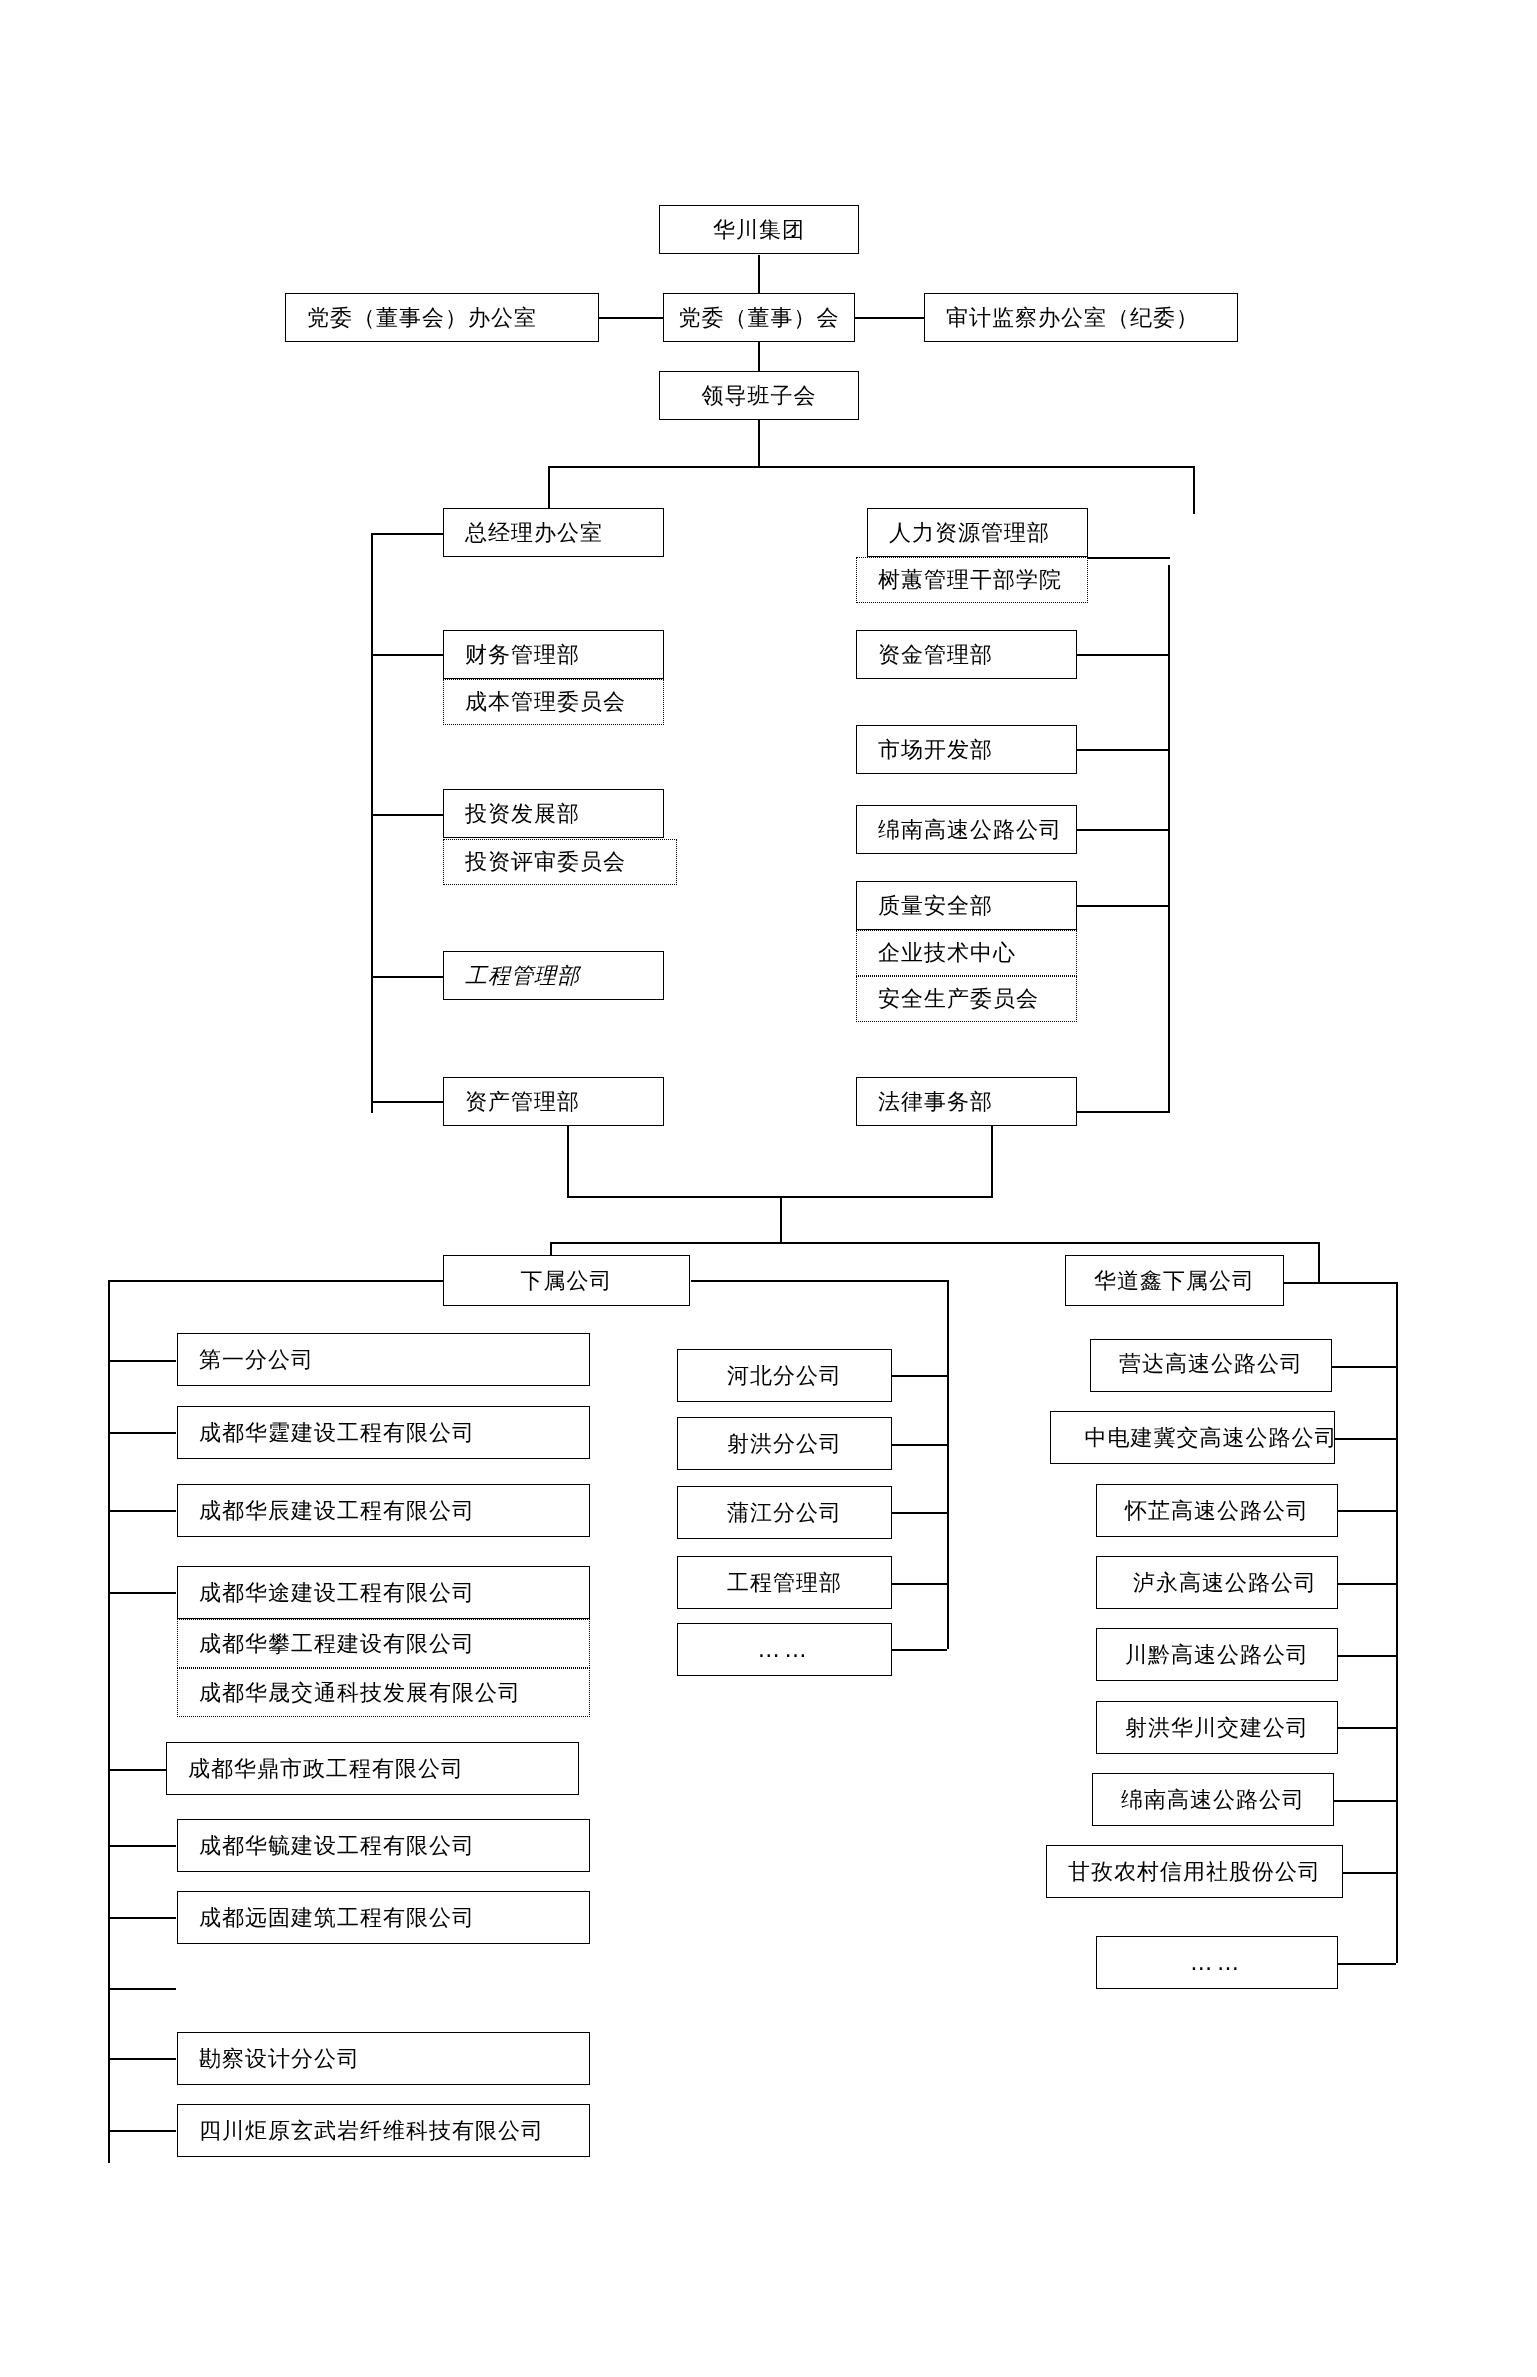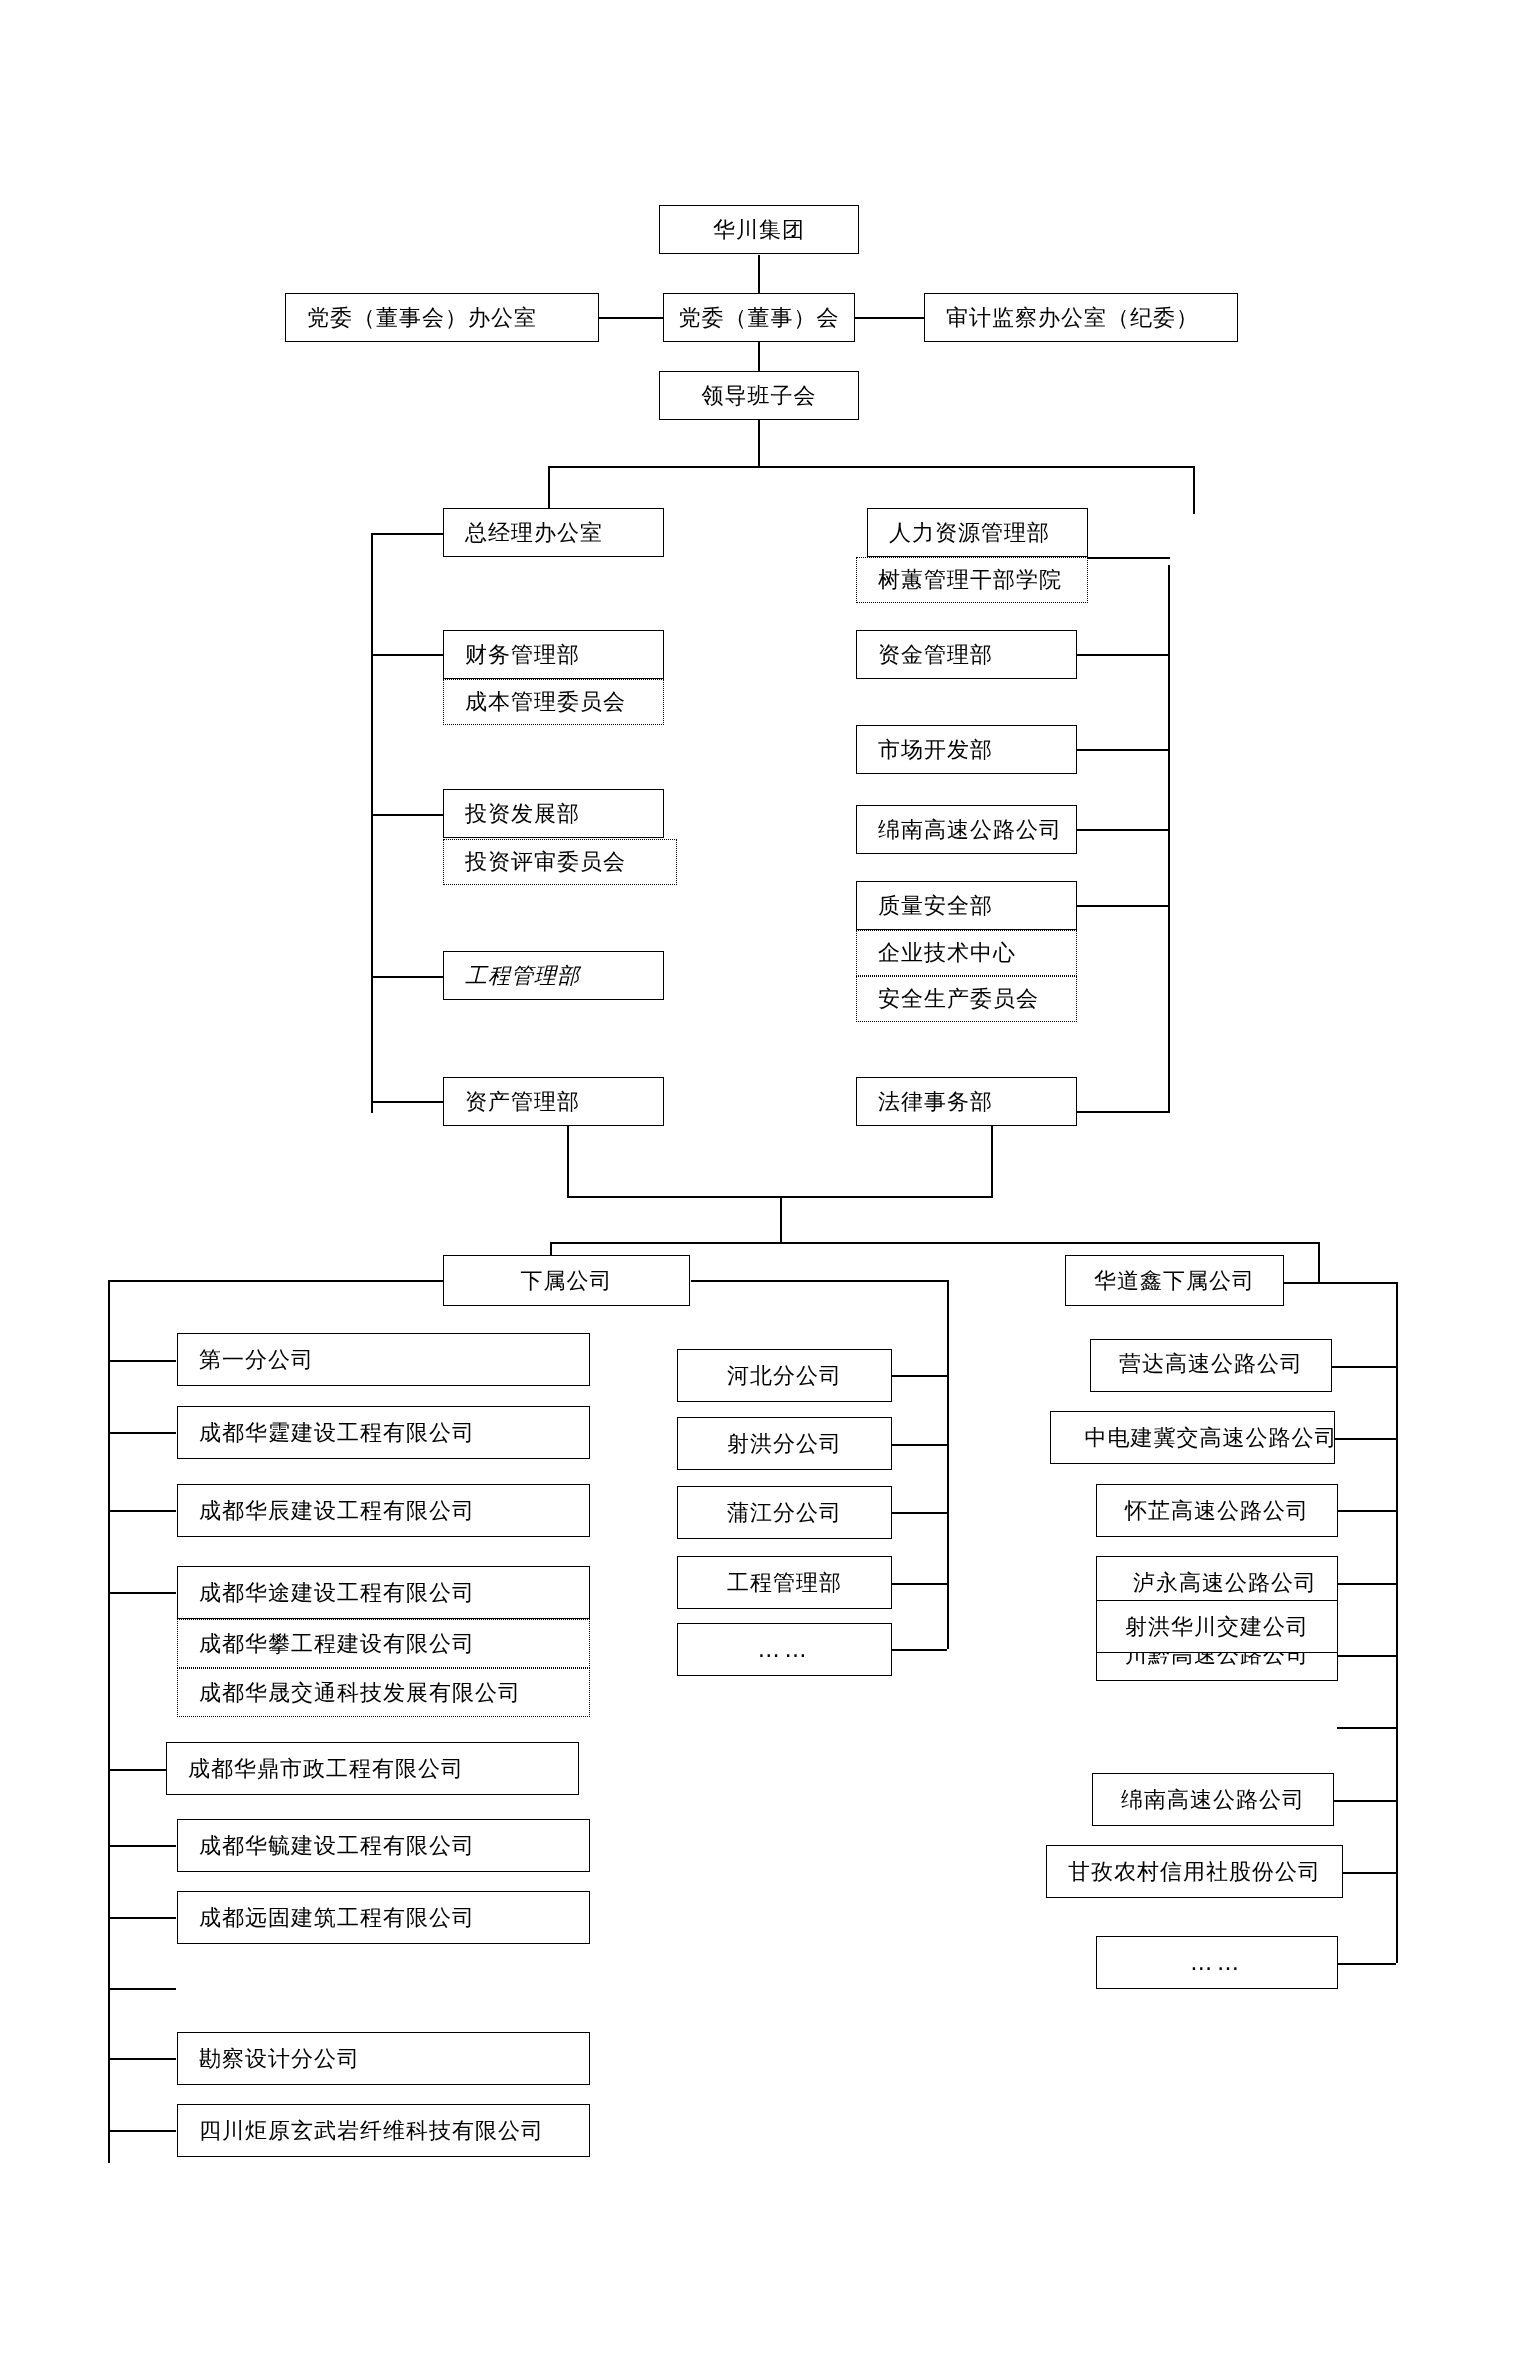--- a/index.html
+++ b/index.html
@@ -251,21 +251,21 @@
   <div class="box ctr" style="left:1096px;top:1556px;width:242px;height:53px;padding-left:16px;">
     <span>泸永高速公路公司</span>
   </div>
   <div class="ln h" style="left:1337px;top:1583px;width:59px;"></div>
 
   <div class="box ctr" style="left:1096px;top:1628px;width:242px;height:53px;">
     <span>川黔高速公路公司</span>
   </div>
   <div class="ln h" style="left:1337px;top:1655px;width:59px;"></div>
 
-  <div class="box ctr" style="left:1096px;top:1600px;width:242px;height:53px;">
+  <div class="box ctr" style="left:1096px;top:1701px;width:242px;height:53px;">
     <span>射洪华川交建公司</span>
   </div>
   <div class="ln h" style="left:1337px;top:1727px;width:59px;"></div>
 
   <div class="box ctr" style="left:1092px;top:1773px;width:242px;height:53px;">
     <span>绵南高速公路公司</span>
   </div>
   <div class="ln h" style="left:1333px;top:1800px;width:63px;"></div>
 
   <div class="box ctr" style="left:1046px;top:1845px;width:297px;height:53px;">

